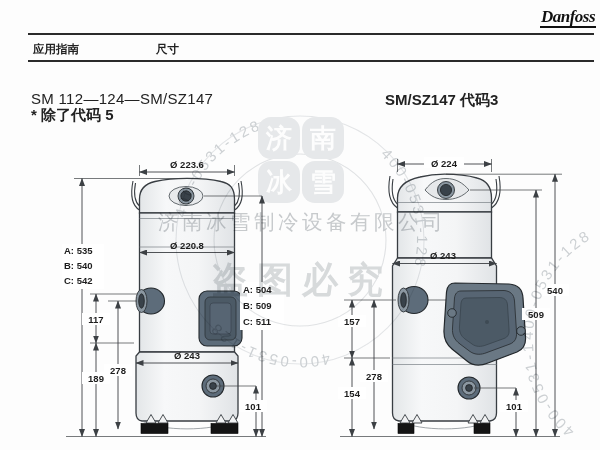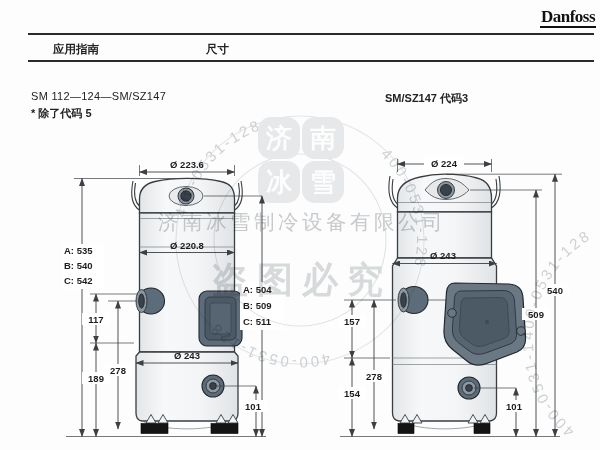--- a/index.html
+++ b/index.html
@@ -1,31 +1,31 @@
 <!DOCTYPE html>
 <html><head>
 <meta charset="utf-8">
 <style>
   html,body{margin:0;padding:0;}
   body{width:600px;height:450px;position:relative;background:#fdfdfd;overflow:hidden;
        font-family:"Liberation Sans",sans-serif;color:#1c1c1c;}
   .abs{position:absolute;}
   
   #logo{top:8px;left:540px;width:56px;text-align:center;
-        font-family:"Liberation Serif",serif;font-weight:bold;
+        font-family:"Liberation Serif",serif;font-style:italic;font-weight:bold;
         font-size:17px;letter-spacing:-0.5px;color:#111;border-bottom:2px solid #111;
         padding-bottom:0px;line-height:18px;}
   .rule{left:28px;width:566px;height:2px;background:#2a2a2a;}
   #rule-top{top:33px;}
   #rule-bottom{top:60px;height:1.5px;}
-  .hdr{top:42px;font-size:11.5px;font-weight:bold;color:#222;margin-left:20px;}
+  .hdr{top:42px;font-size:11.5px;font-weight:bold;color:#222;}
   #hdr-left{left:33px;}
-  #hdr-center{left:186px;}
+  #hdr-center{left:156px;}
   
-  .title{font-size:11px;color:#222;}
+  .title{font-size:15px;color:#222;}
   #title-left{top:90px;left:31px;letter-spacing:0.3px;}
   #note-left{top:106px;left:31px;font-weight:bold;}
   #title-right{top:91px;left:385px;font-weight:bold;}
   
   #drawing-layer{top:0;left:0;z-index:2;}
   #watermark-layer{top:0;left:0;z-index:5;pointer-events:none;mix-blend-mode:multiply;opacity:.95;}
   svg text{font-family:"Liberation Sans",sans-serif;}
   .dim{font-size:9.5px;font-weight:bold;fill:#1d1d1d;}
   .wm-arc{font-size:15px;letter-spacing:2.5px;fill:#ccd0d3;}
   .wm-company{font-size:20.5px;letter-spacing:3.5px;fill:#c6c9cc;}

